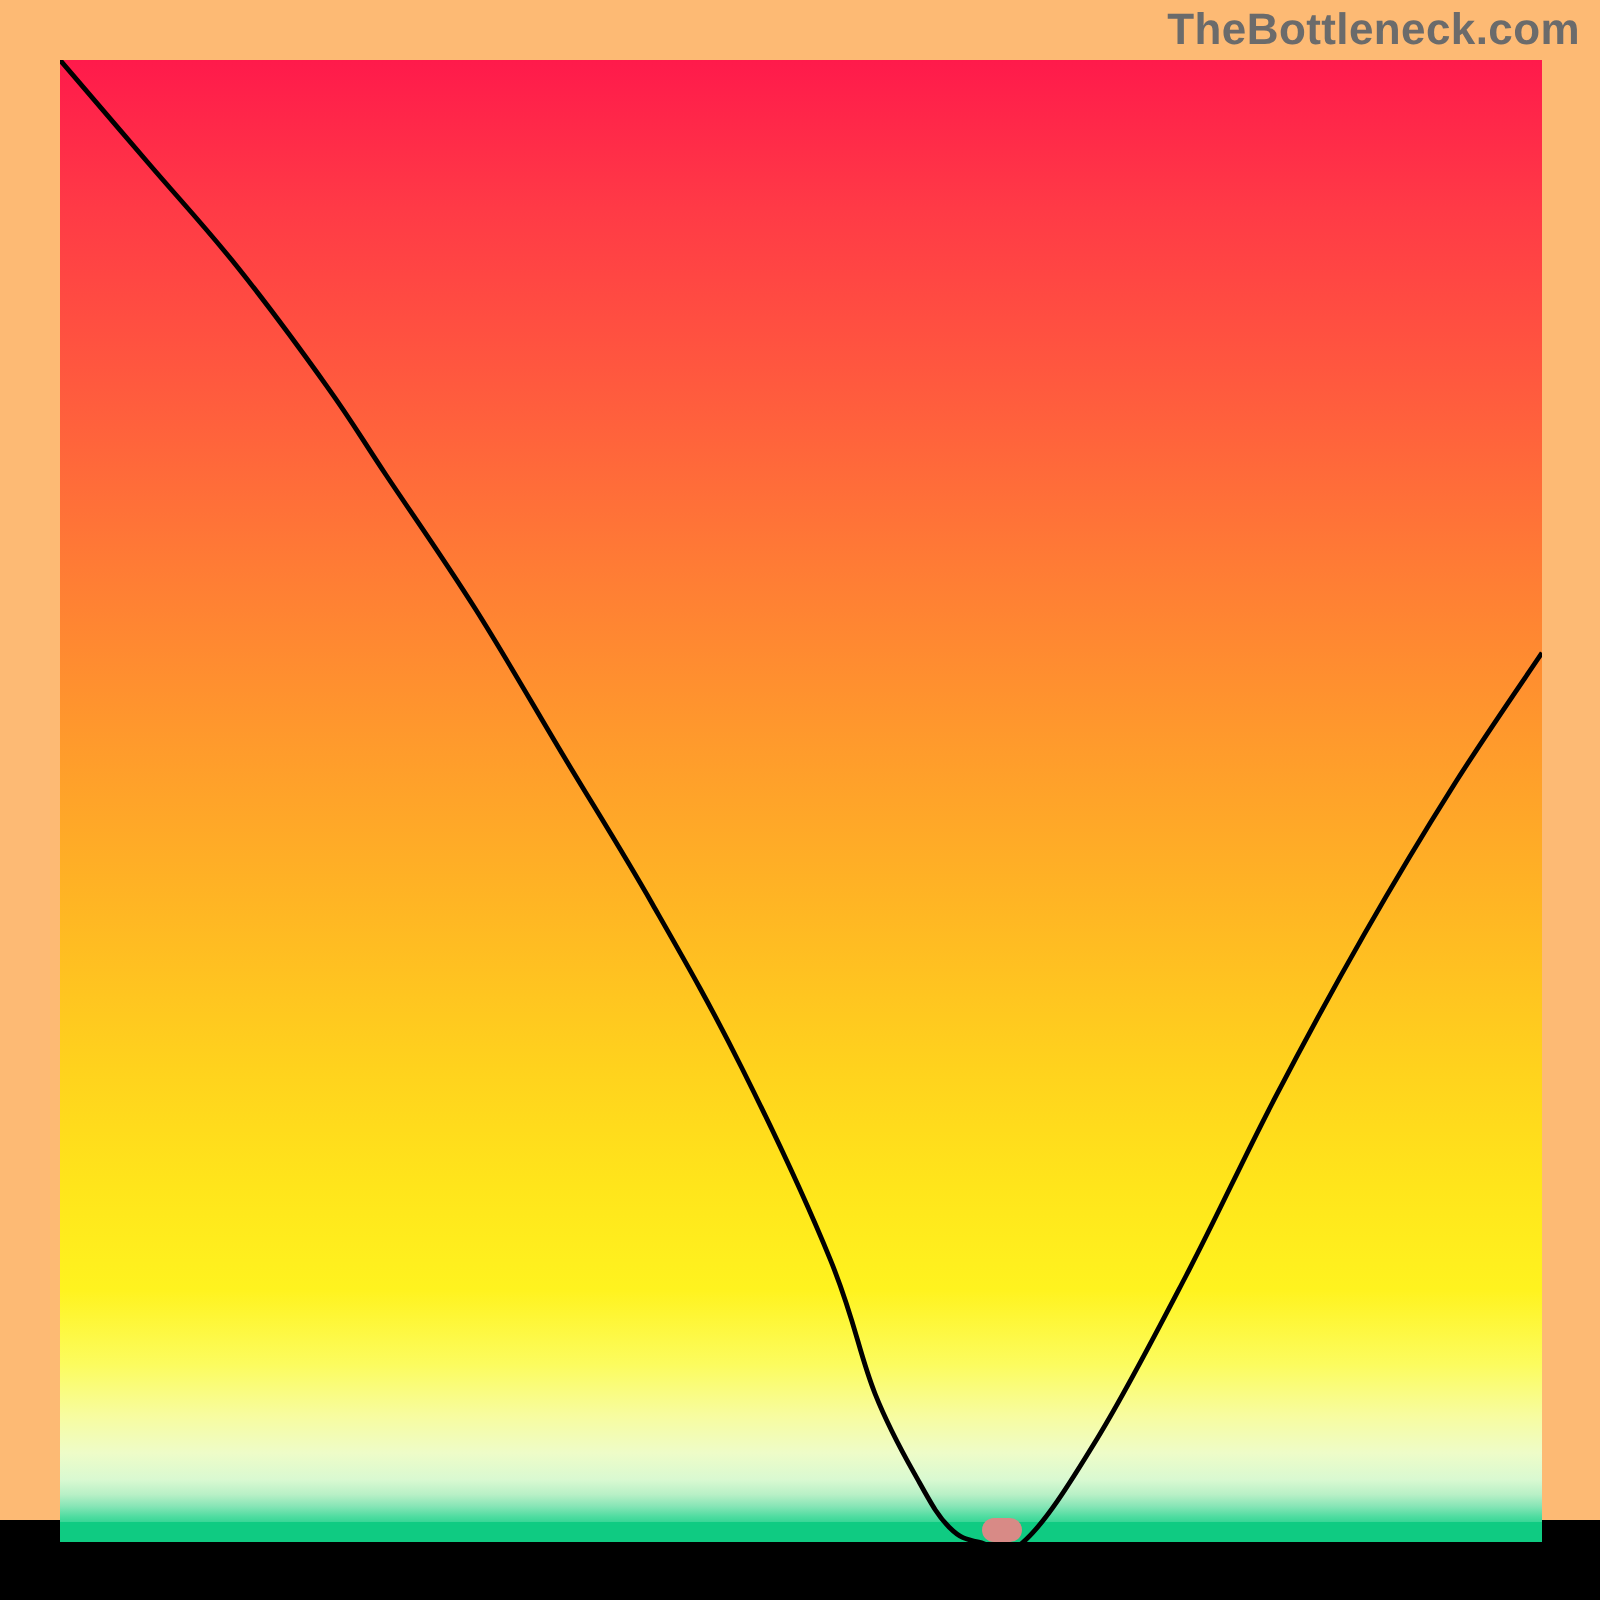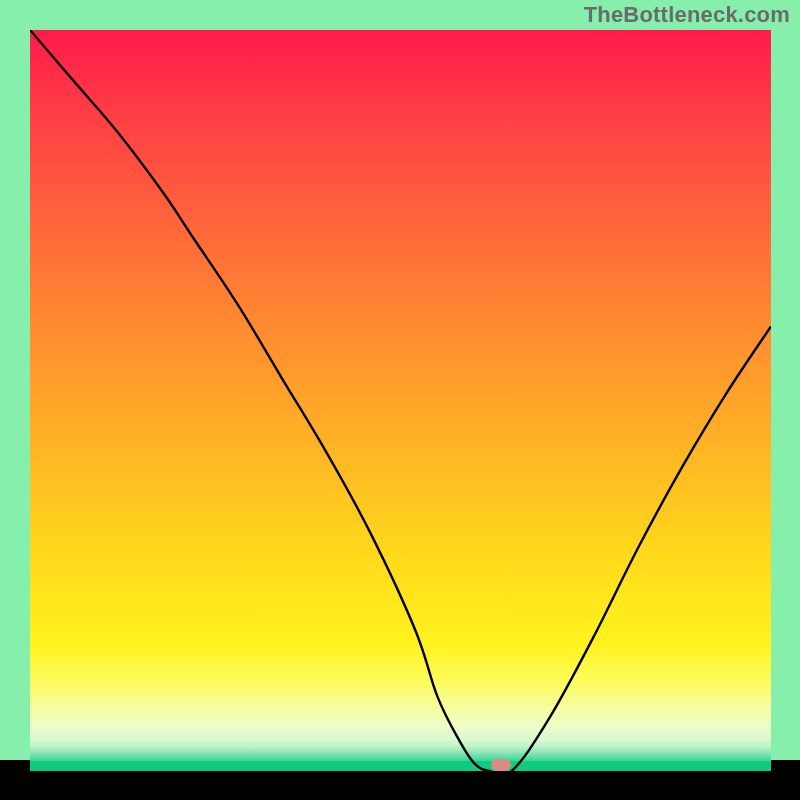--- a/index.html
+++ b/index.html
@@ -8,21 +8,21 @@
     width: 800px;
     height: 800px;
     background: #000;
     font-family: Arial, Helvetica, sans-serif;
     overflow: hidden;
   }
   .frame {
     position: relative;
     width: 800px;
     height: 760px;
-    background: #86efac;
+    background: #fdba74;
   }
   .watermark {
     position: absolute;
     top: 2px;
     right: 10px;
     color: #6b6b6b;
     font-size: 22px;
     font-weight: 600;
     letter-spacing: 0.2px;
     z-index: 5;

